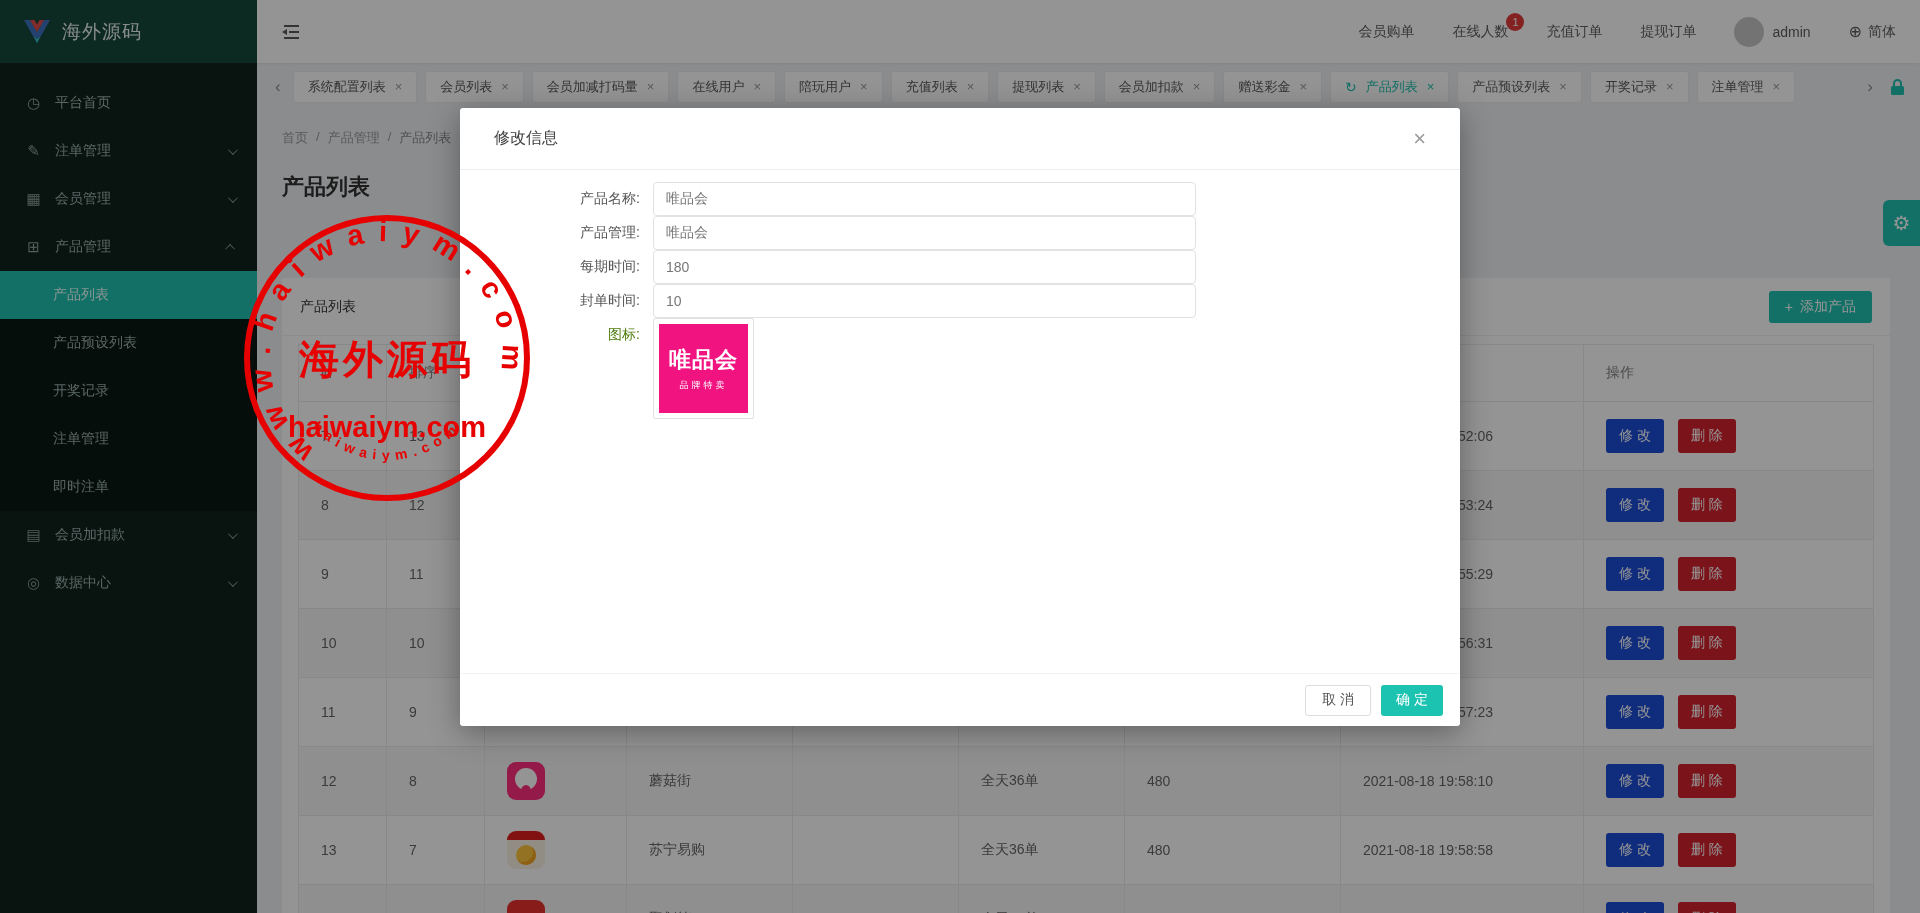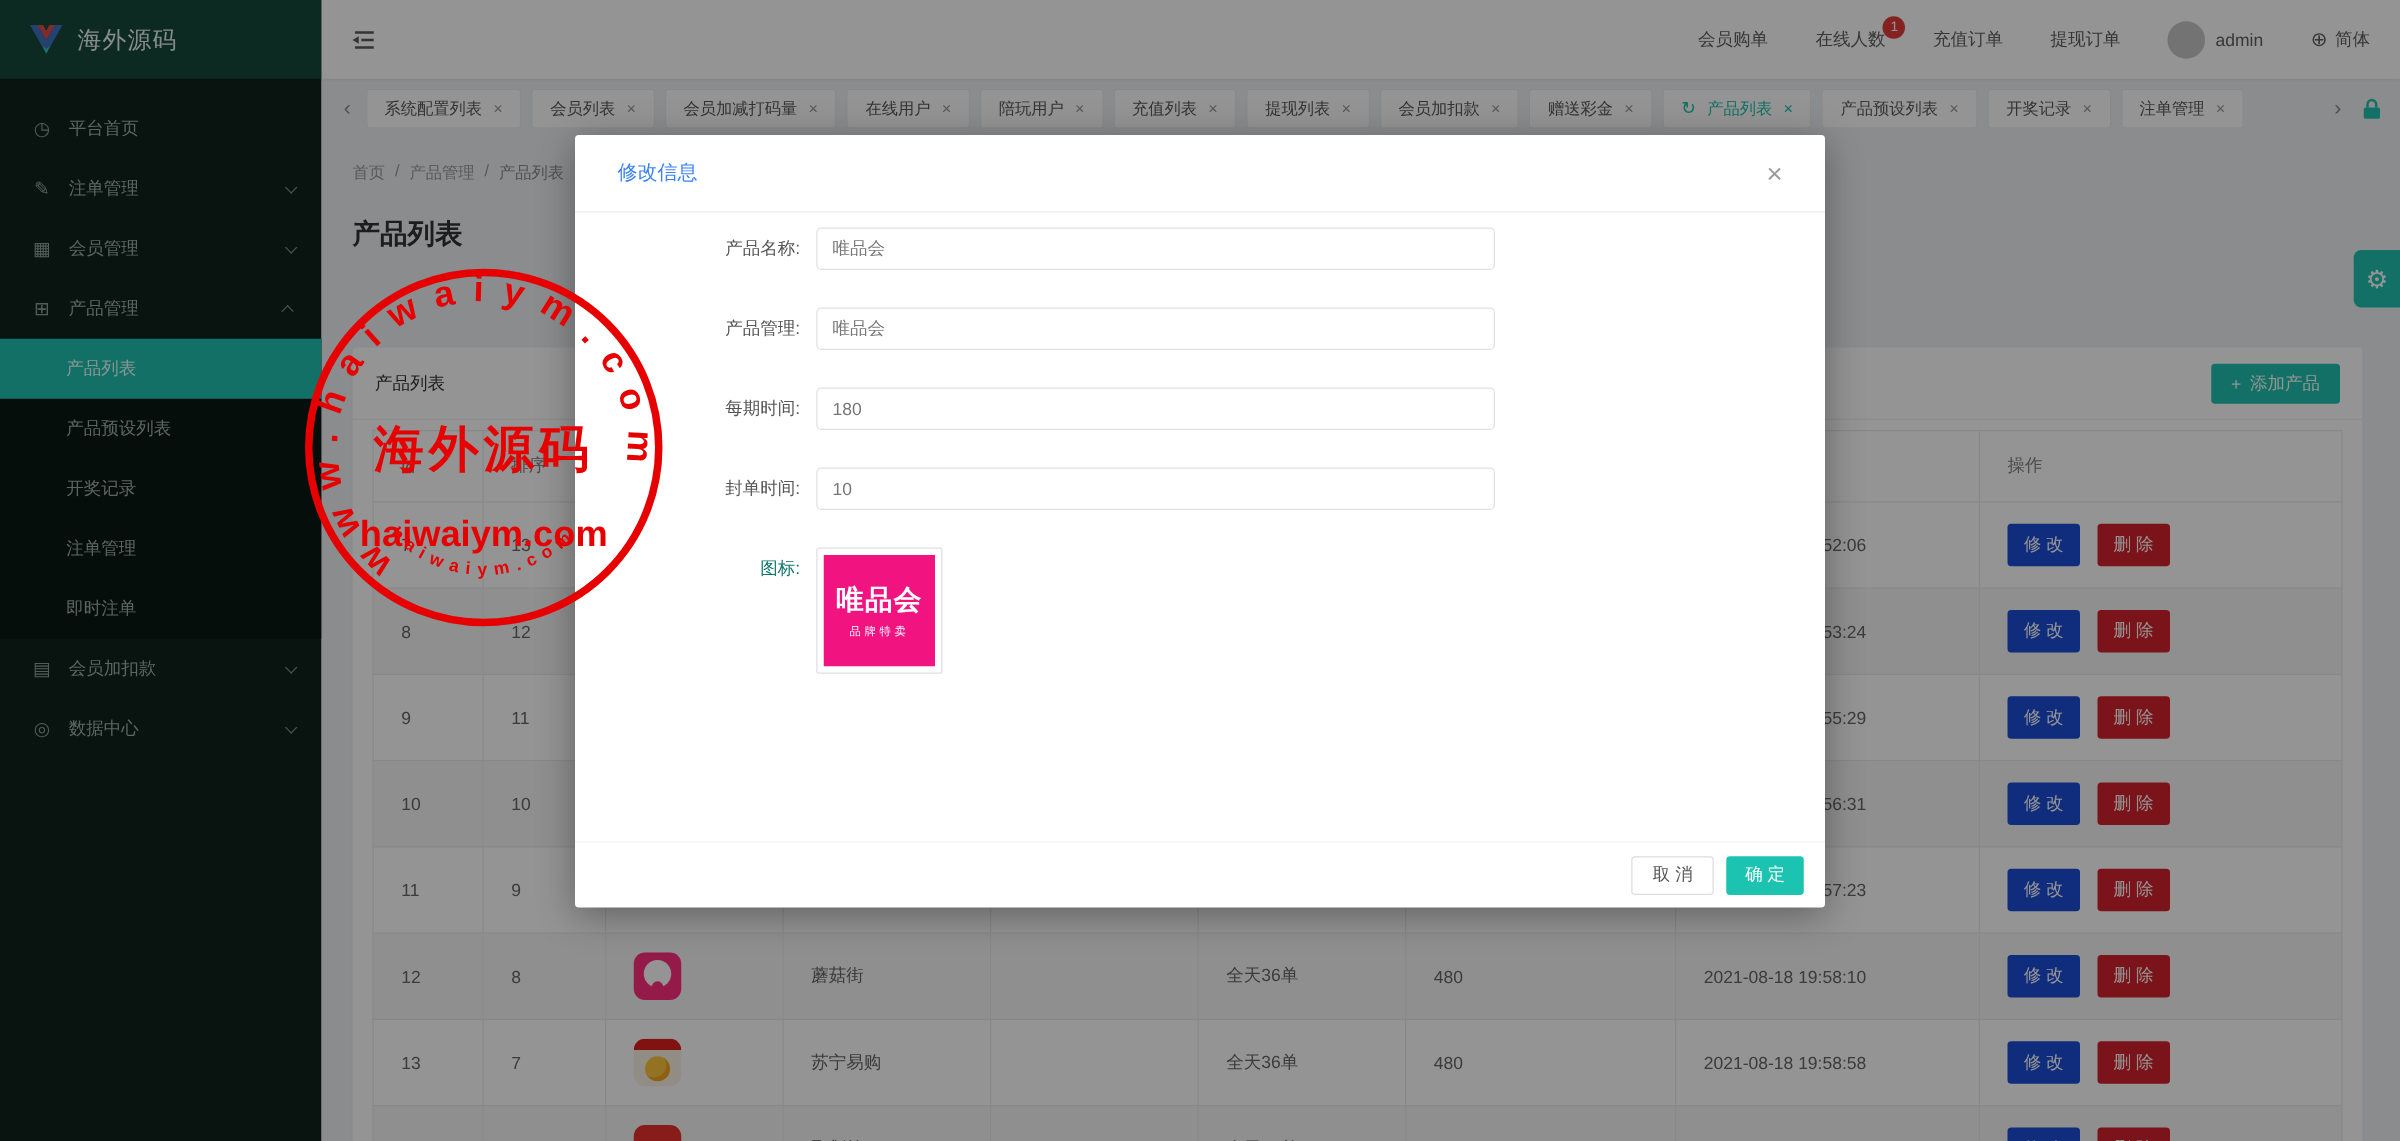--- a/index.html
+++ b/index.html
@@ -90,29 +90,29 @@
   .float-gear { position:absolute; right:0; top:200px; width:37px; height:46px; background:#1fc2b0;
     border-radius:6px 0 0 6px; color:#fff; font-size:20px; display:flex; align-items:center;
     justify-content:center; z-index:12; cursor:pointer; }
 
   
   .mask { position:absolute; inset:0; background:rgba(0,0,0,0.42); z-index:50; }
   .modal { position:absolute; left:460px; top:108px; width:1000px; height:618px; background:#fff;
     border-radius:3px; box-shadow:0 6px 30px rgba(0,0,0,.35); z-index:60; }
   .modal-header { height:62px; display:flex; align-items:center; padding:0 34px;
     border-bottom:1px solid #eee; }
-  .modal-title { font-size:16px; color:#3b82f6; }
+  .modal-title { font-size:16px; color:#404040; }
   .modal-close { margin-left:auto; color:#9a9a9a; font-size:22px; line-height:1; cursor:pointer; }
   .modal-form { padding-top:12px; }
-  .form-row { display:flex; align-items:center; margin-bottom:30px; }
+  .form-row { display:flex; align-items:center; }
   .form-row label { width:180px; text-align:right; color:#555; font-size:14px; flex:0 0 auto; }
   .form-row input { margin-left:13px; width:543px; height:34px; border:1px solid #e2e2e2; border-radius:4px;
     padding:0 12px; font-size:14px; color:#777; outline:none; background:#fff; }
   .icon-row { display:flex; align-items:flex-start; }
-  .icon-row label { width:180px; text-align:right; color:#0f766e; font-size:14px; padding-top:8px; flex:0 0 auto; }
+  .icon-row label { width:180px; text-align:right; color:#4d7c0f; font-size:14px; padding-top:8px; flex:0 0 auto; }
   .icon-box { margin-left:13px; width:101px; height:101px; border:1px solid #e0e0e0; border-radius:2px;
     background:#fff; padding:5px; }
   .icon-inner { width:100%; height:100%; background:#f01380; display:flex; flex-direction:column;
     align-items:center; justify-content:center; color:#fff; }
   .icon-inner .t1 { font-size:22px; font-weight:bold; letter-spacing:1px; }
   .icon-inner .t2 { font-size:9px; letter-spacing:3px; margin-top:4px; }
   .modal-footer { position:absolute; left:0; right:0; bottom:0; height:53px; border-top:1px solid #f3f3f3;
     display:flex; align-items:center; justify-content:flex-end; gap:10px; padding-right:17px; }
   .btn-cancel { height:31px; padding:0 16px; background:#fff; border:1px solid #ddd; border-radius:3px;
     color:#555; font-size:14px; cursor:pointer; }

